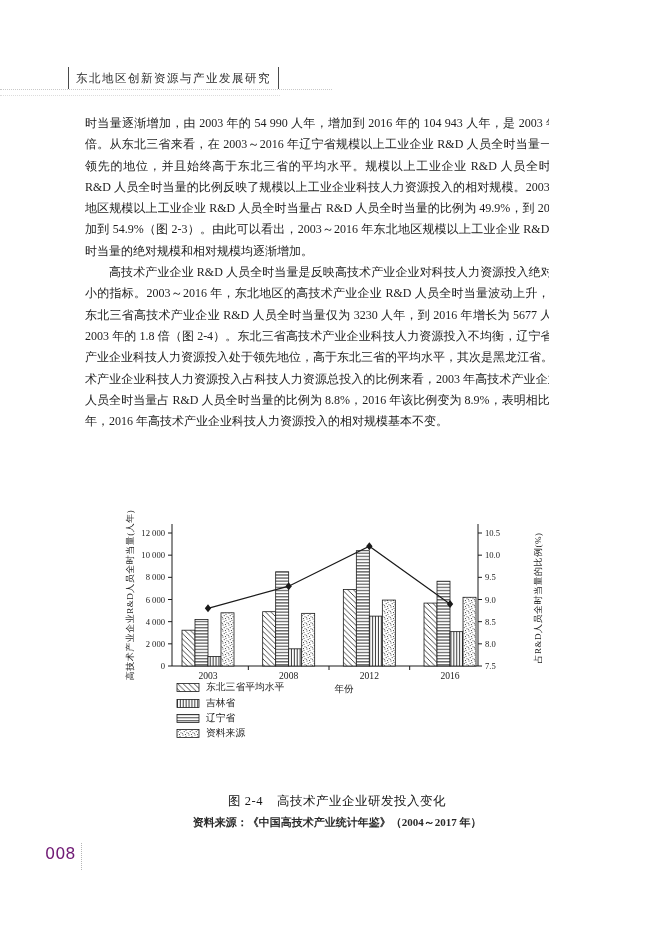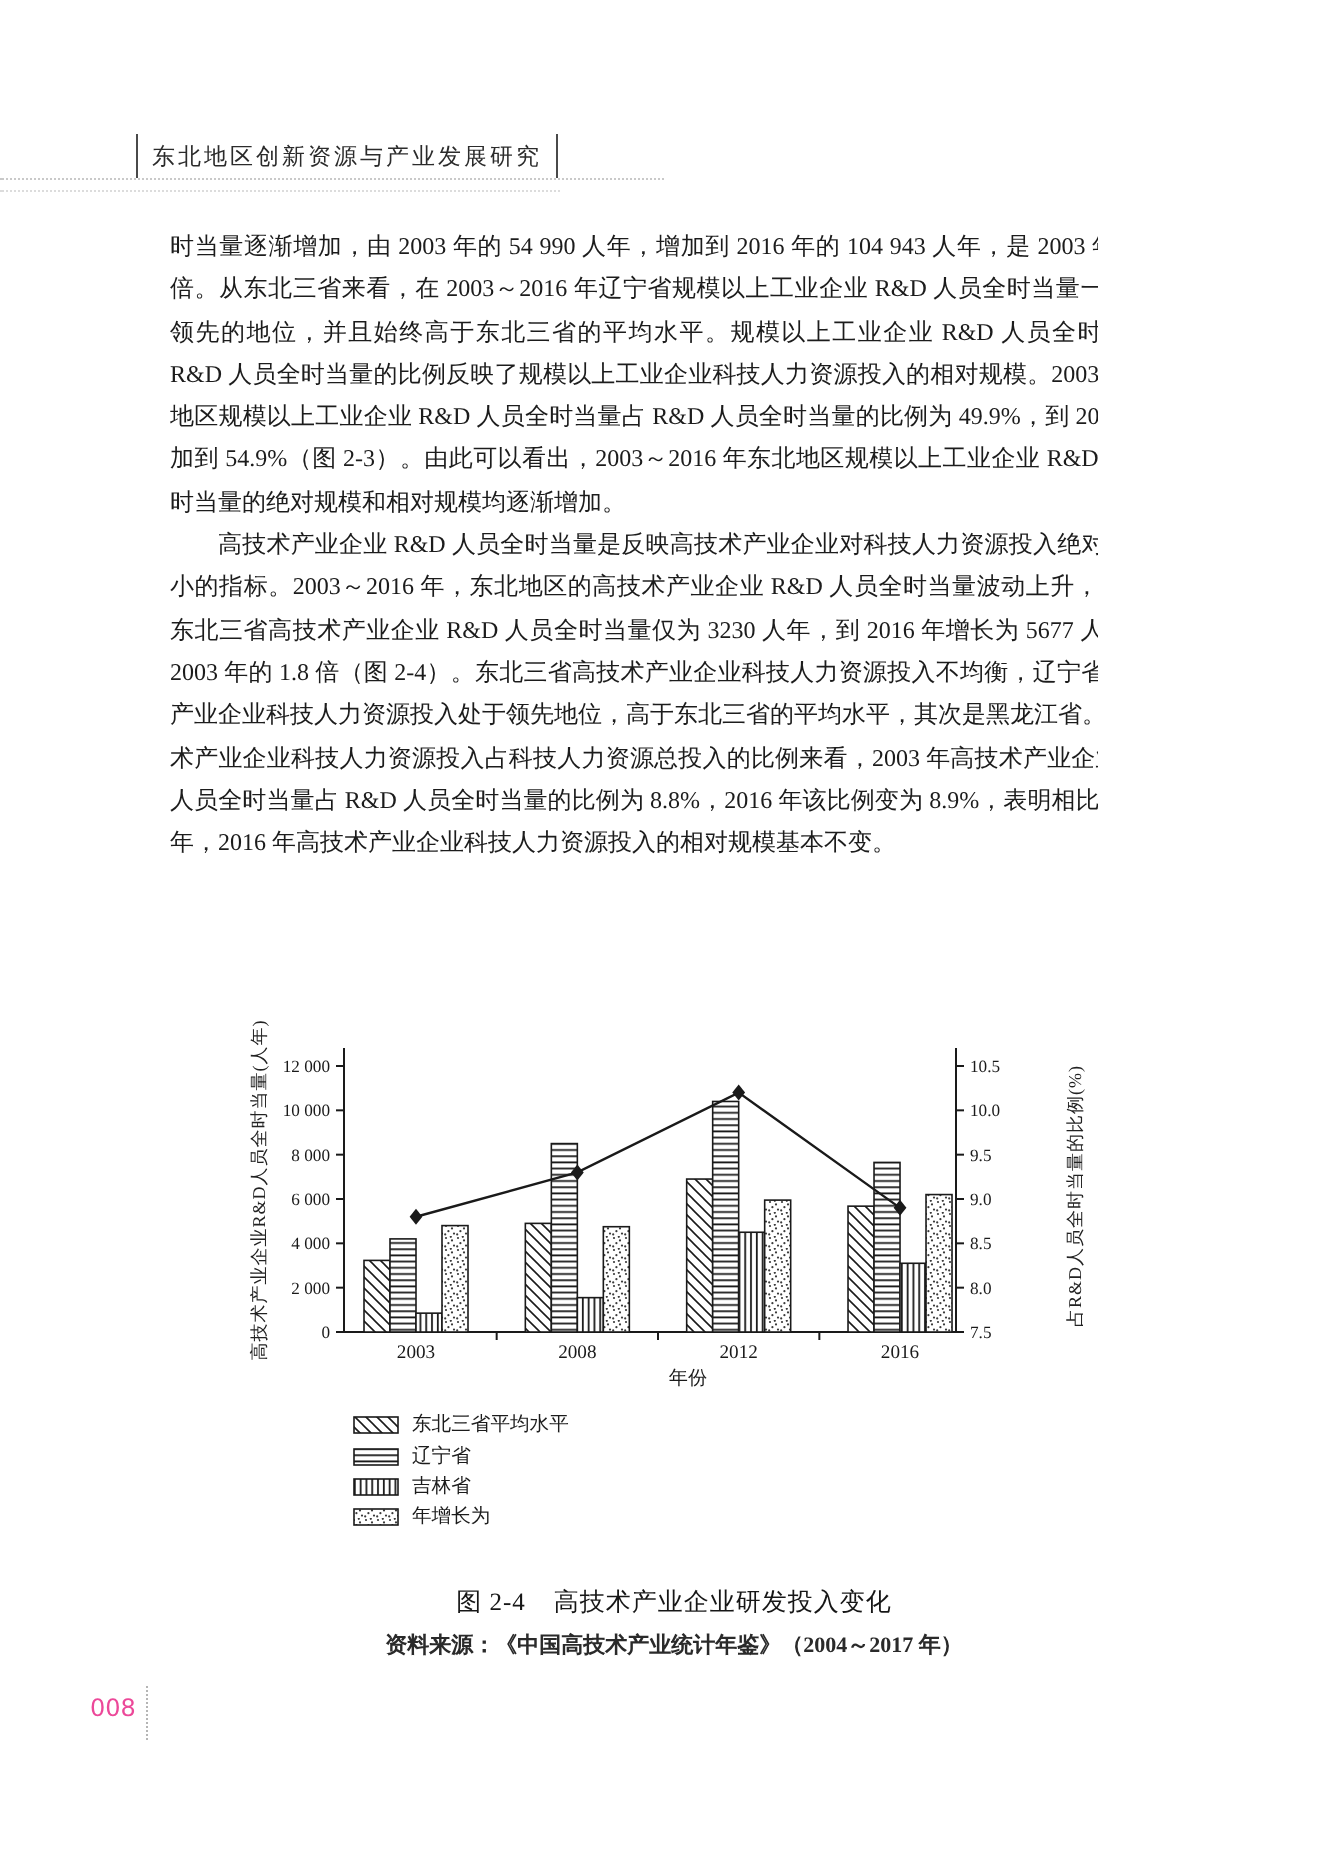--- a/index.html
+++ b/index.html
@@ -21,34 +21,34 @@
 
   
   .figure{position:absolute;left:0;top:495px;width:661px;}
   #chart-svg{position:absolute;left:105px;top:3px;}
   .vlabel{position:absolute;white-space:nowrap;font-size:9px;color:#222;
           transform:translate(-50%,-50%) rotate(-90deg);letter-spacing:0.5px;}
   .vlabel.left-lab{left:130px;top:100px;}
   .vlabel.right-lab-inner{left:538px;top:103px;}
   .vlabel.right-lab-outer{left:555px;top:100px;}
 
-  #legend{position:absolute;left:176px;top:210px;font-family:Liberation Serif, serif;}
+  #legend{position:absolute;left:176px;top:185px;font-family:Liberation Serif, serif;}
   .legend-row{display:flex;align-items:center;height:15.4px;}
   .legend-row svg{flex:0 0 auto;margin-right:5px;}
   .legend-row .lg-label{font-size:9.8px;color:#1c1c1c;white-space:nowrap;}
 
   .caption{position:absolute;left:85px;top:298px;width:504px;text-align:center;
            font-size:12.5px;letter-spacing:0.5px;color:#161616;}
   .caption .cap-no{margin-right:14px;margin-top:32px;}
   .source{position:absolute;left:85px;top:320px;width:504px;text-align:center;
           font-size:11px;color:#2a2a2a;font-weight:bold;}
 
   
   .pageno-wrap{position:absolute;left:45px;top:845px;display:flex;align-items:flex-start;}
-  .pageno{font-family:"DejaVu Sans","Liberation Sans",sans-serif;font-size:12px;color:#ec4899;
+  .pageno{font-family:"DejaVu Sans","Liberation Sans",sans-serif;font-size:16px;color:#701a75;
           line-height:18px;margin-right:5px;}
   .dotted-v{width:1px;height:27px;border-left:1px dotted #b5b5b5;margin-top:-2px;}
 </style>
 </head>
 <body>
 
 <div class="page">
 
   <div class="runhead">
     <span class="vbar"></span>
@@ -168,35 +168,35 @@
 
     <div id="legend">
         <div class="legend-row">
           <svg width="25" height="11">
             <rect x="1" y="1.5" width="22" height="8" fill="url(#pat-diagonal)" stroke="#1a1a1a" stroke-width="0.8"></rect>
           </svg>
           <span class="lg-label">东北三省平均水平</span>
         </div>
         <div class="legend-row">
           <svg width="25" height="11">
+            <rect x="1" y="1.5" width="22" height="8" fill="url(#pat-vertical)" stroke="#1a1a1a" stroke-width="0.8"></rect>
+          </svg>
+          <span class="lg-label">吉林省</span>
+        </div>
+        <div class="legend-row">
+          <svg width="25" height="11">
             <rect x="1" y="1.5" width="22" height="8" fill="url(#pat-horizontal)" stroke="#1a1a1a" stroke-width="0.8"></rect>
           </svg>
           <span class="lg-label">辽宁省</span>
         </div>
         <div class="legend-row">
           <svg width="25" height="11">
-            <rect x="1" y="1.5" width="22" height="8" fill="url(#pat-vertical)" stroke="#1a1a1a" stroke-width="0.8"></rect>
-          </svg>
-          <span class="lg-label">吉林省</span>
-        </div>
-        <div class="legend-row">
-          <svg width="25" height="11">
             <rect x="1" y="1.5" width="22" height="8" fill="url(#pat-dots)" stroke="#1a1a1a" stroke-width="0.8"></rect>
           </svg>
-          <span class="lg-label">年增长为</span>
+          <span class="lg-label">资料来源</span>
         </div>
       </div>
 
     <div class="caption">
       <span class="cap-no">图 2-4</span><span>高技术产业企业研发投入变化</span>
     </div>
     <div class="source">资料来源：《中国高技术产业统计年鉴》（2004～2017 年）</div>
   </div>
 
   <div class="pageno-wrap">

